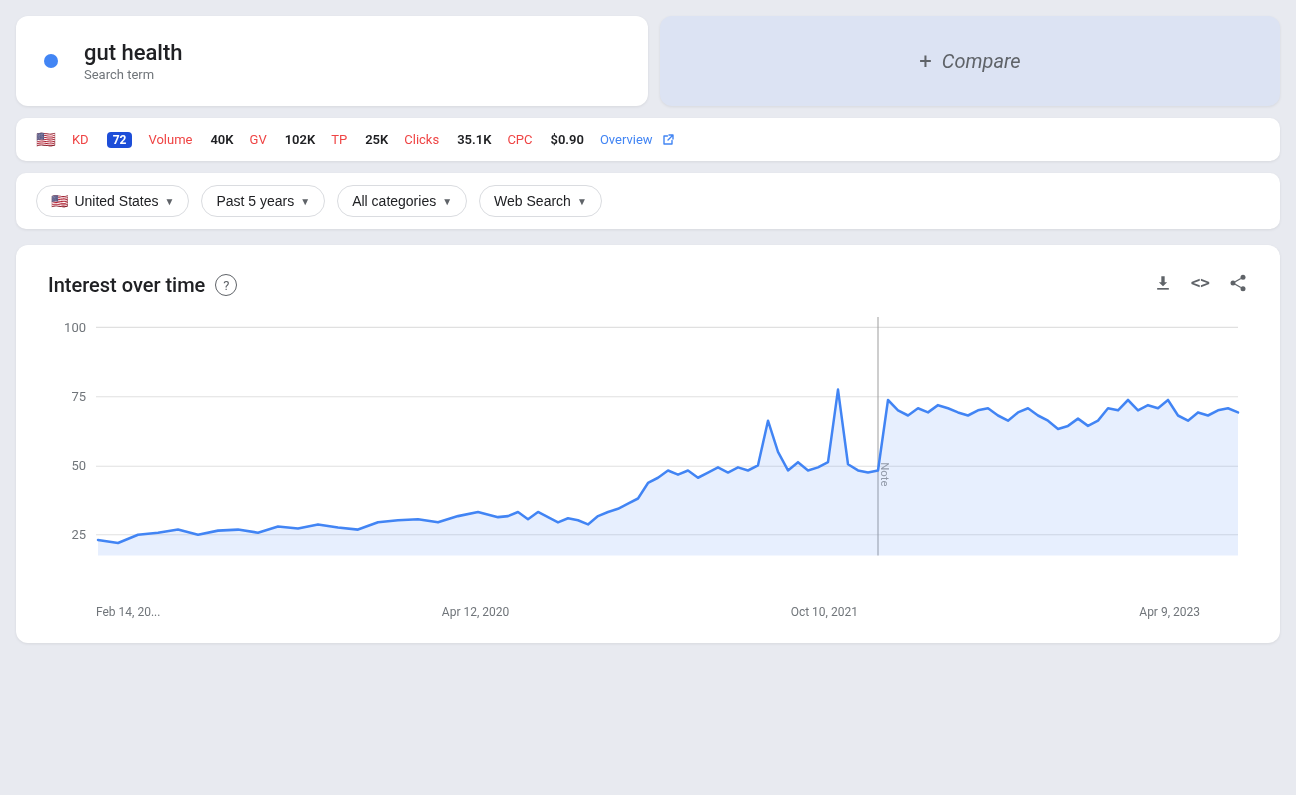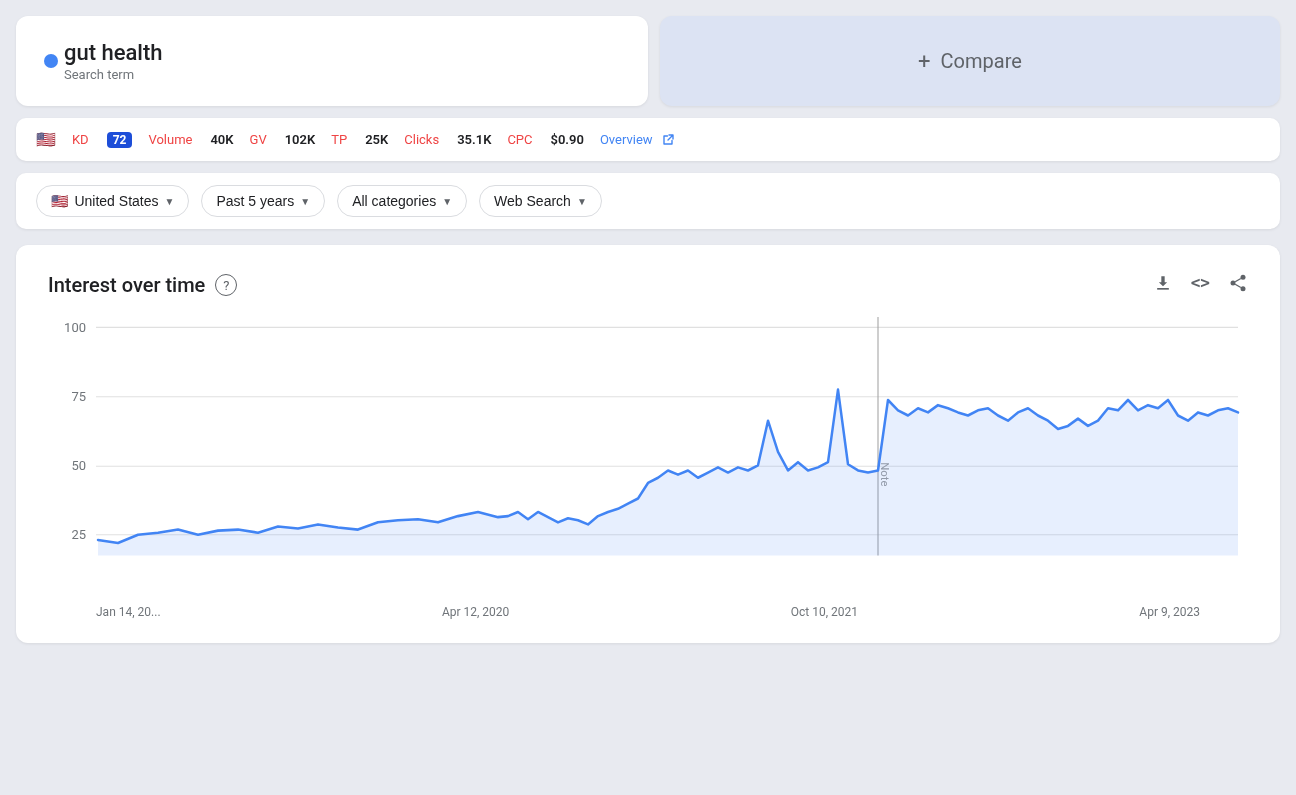--- a/index.html
+++ b/index.html
@@ -16,21 +16,21 @@
       margin-bottom: 12px;
     }
 
     .search-term-card {
       background: #fff;
       border-radius: 12px;
       padding: 24px 28px;
       flex: 1;
       display: flex;
       align-items: center;
-      gap: 6px;
+      gap: 26px;
       box-shadow: 0 1px 3px rgba(0,0,0,0.08);
     }
 
     .blue-dot {
       width: 14px;
       height: 14px;
       background: #4285f4;
       border-radius: 50%;
       flex-shrink: 0;
     }
@@ -62,20 +62,21 @@
 
     .compare-card span.plus {
       font-size: 22px;
       color: #5f6368;
     }
 
     .compare-card span.label {
       font-size: 20px;
       color: #5f6368;
       font-weight: 400;
+      font-style: italic;
     }
 
     .metrics-bar {
       background: #fff;
       border-radius: 10px;
       padding: 12px 20px;
       display: flex;
       align-items: center;
       gap: 16px;
       margin-bottom: 12px;
@@ -518,18 +519,18 @@
           1170,90
           1180,88
           1190,92
           1190,230
           50,230
         "></polygon>
     </svg>
   </div>
 
   <div class="x-labels">
-    <span>Jan 14, 20...</span>
+    <span>Feb 14, 20...</span>
     <span>Apr 12, 2020</span>
     <span>Oct 10, 2021</span>
     <span>Apr 9, 2023</span>
   </div>
 </div>
 
 </body></html>

